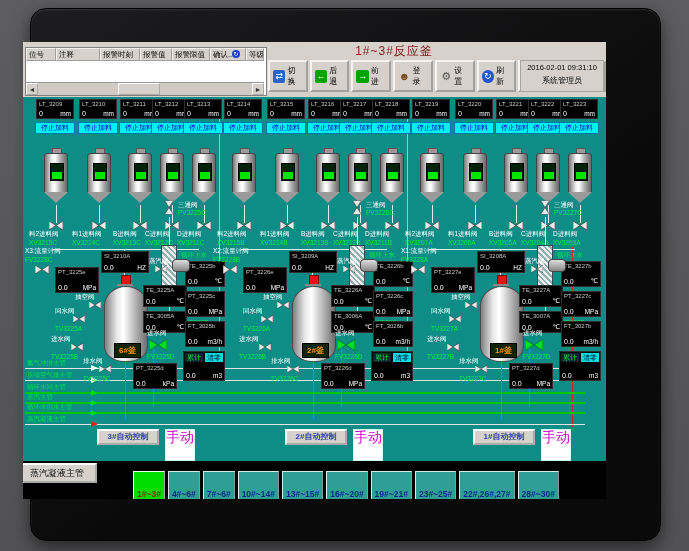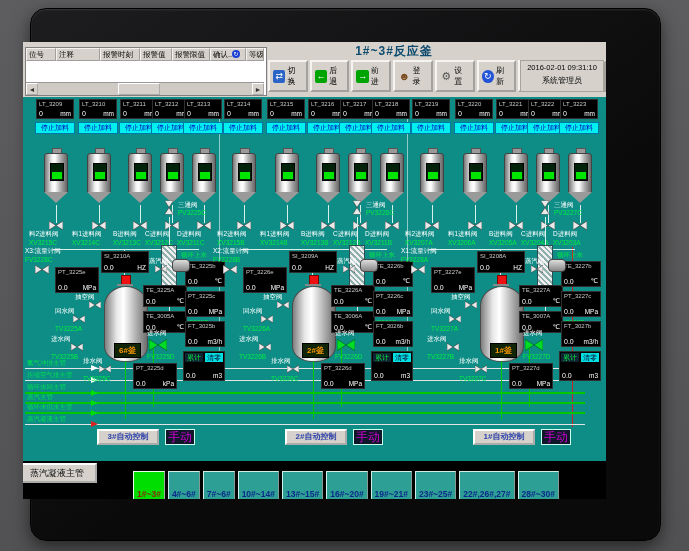--- a/index.html
+++ b/index.html
@@ -13,21 +13,21 @@
   .acols{display:flex;height:13px}
   .acol{height:13px;line-height:12px;font-size:7.5px;color:#000;background:#d6d2cb;border:1px outset #f4f2ee;padding-left:2px;overflow:hidden;white-space:nowrap;box-sizing:border-box}
   .acol:nth-of-type(1){width:30px}.acol:nth-of-type(2){width:44px}.acol:nth-of-type(3){width:40px}
   .acol:nth-of-type(4){width:32px}.acol:nth-of-type(5){width:38px}.acol:nth-of-type(6){width:36px}.acol:nth-of-type(7){width:18px}
   .aicon{display:inline-block;width:8px;height:8px;border-radius:50%;background:#1b3fd4;color:#fff;font-size:6px;line-height:8px;text-align:center;vertical-align:middle;margin-left:1px}
   .abody{height:19px;background:#fff}
   .ascroll{position:absolute;left:0;bottom:0;width:238px;height:12px;background:#cfcbc4;border-top:1px solid #999}
   .sarrow{position:absolute;top:0;width:12px;height:12px;background:#d6d2cb;border:1px outset #fff;font-size:7px;line-height:11px;text-align:center;color:#333;box-sizing:border-box}
   .sarrow.left{left:0}.sarrow.right{right:0}
   .sthumb{position:absolute;left:92px;top:0;width:42px;height:12px;background:#d6d2cb;border:1px outset #fff;box-sizing:border-box}
-  .title{position:absolute;left:246px;top:1px;width:250px;height:16px;text-align:center;font-size:12px;font-weight:bold;color:#0c4a6e;letter-spacing:1px}
+  .title{position:absolute;left:246px;top:1px;width:250px;height:16px;text-align:center;font-size:12px;font-weight:normal;color:#7f1d1d;letter-spacing:1px}
   .btnbar{position:absolute;left:245px;top:18px;display:flex;gap:2px}
   .tbtn{height:32px;min-width:38px;background:#d6d2cb;border:2px outset #f6f4f0;display:flex;align-items:center;gap:2px;padding:0 3px;font-size:8px;color:#000;box-sizing:border-box}
   .ticon{width:13px;height:13px;font-size:9px;line-height:13px;text-align:center;border-radius:2px}
   .ticon:empty{display:none}
   .tbtn:nth-of-type(1) .ticon{color:#fff;background:#2a64c8}
   .tbtn:nth-of-type(2) .ticon,.tbtn:nth-of-type(3) .ticon{color:#fff;background:#00a400}
   .tbtn:nth-of-type(4) .ticon{color:#7a4a1e;font-size:11px}
   .tbtn:nth-of-type(5) .ticon{color:#555;font-size:11px}
   .tbtn:nth-of-type(6) .ticon{color:#fff;background:#2353d6;border-radius:50%}
   .tbtn:nth-of-type(7) .ticon{color:#fff;background:#cc2222}
@@ -122,21 +122,21 @@
   .gvac-v{top:202px;left:54px}
   .gret-v{top:216px;left:38px}
   .gin-v{top:244px;left:36px}
   .gdr-v{top:266px;left:64px}
   .ggrn-v{top:240px;left:114px;width:18px;height:12px}
   .gsteam-v{top:166px;left:120px}
   .gbuf{position:absolute;left:137px;top:160px;width:16px;height:11px;background:linear-gradient(180deg,#ddd,#888);border:1px solid #444;border-radius:4px}
   .gflow-v{top:166px;left:0}
 
   .gauto{position:absolute;left:62px;top:330px;width:62px;height:16px;background:#d6d2cb;border:2px outset #fff;font-size:8px;font-weight:bold;color:#2b3fa8;line-height:12px;text-align:center;box-sizing:border-box;cursor:pointer}
-  .gmode{position:absolute;left:130px;top:330px;width:30px;height:16px;background:#0f172a;border:1px solid #cfe;font-size:12px;color:#cc00cc;line-height:14px;text-align:center;box-sizing:border-box}
+  .gmode{position:absolute;left:130px;top:330px;width:30px;height:32px;background:#ffffff;border:1px solid #cfe;font-size:14px;color:#cc00cc;line-height:14px;text-align:center;box-sizing:border-box}
 
   
   .footer{position:absolute;left:0;top:419px;width:583px;height:38px;background:#000}
   .voice{position:absolute;left:-6px;top:2px;width:80px;height:20px;background:#d6d2cb;border:2px outset #fff;font-size:9px;color:#111;line-height:16px;text-align:center;box-sizing:border-box}
   .pages{position:absolute;left:110px;top:10px;display:flex;gap:3px}
   .pbtn{height:15px;padding:16px 3px;font-size:8.5px;font-weight:bold;color:#0a2a8a;background:#2e9f95;border:1px outset #cfeee8;line-height:13px;box-sizing:border-box;white-space:nowrap;cursor:pointer}
   .pbtn.active{background:#00dd00;color:#8a2a01;border-color:#eaffea}
 </style>
 </head>
 <body>

